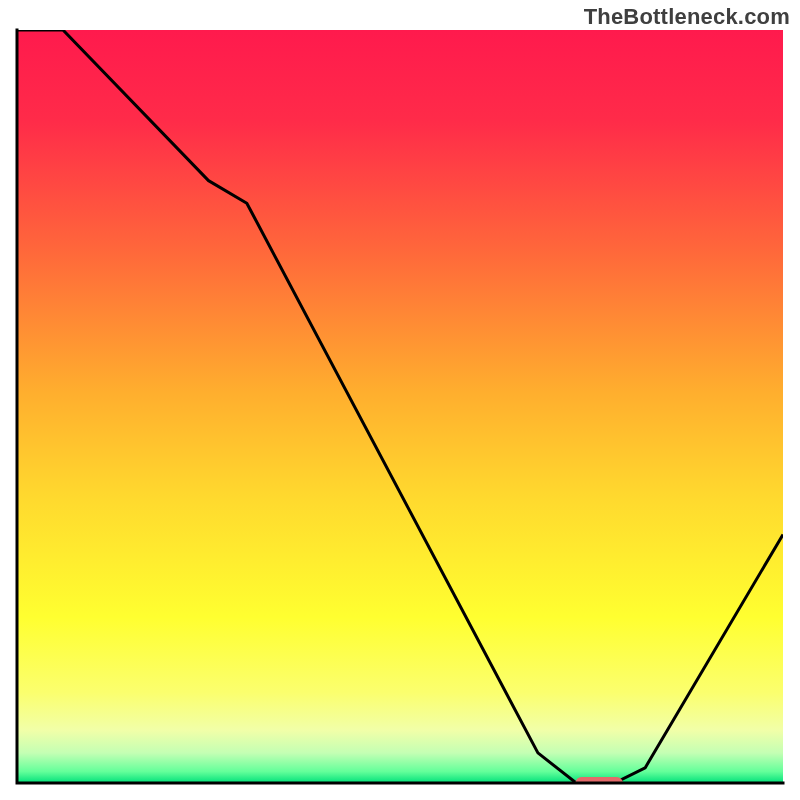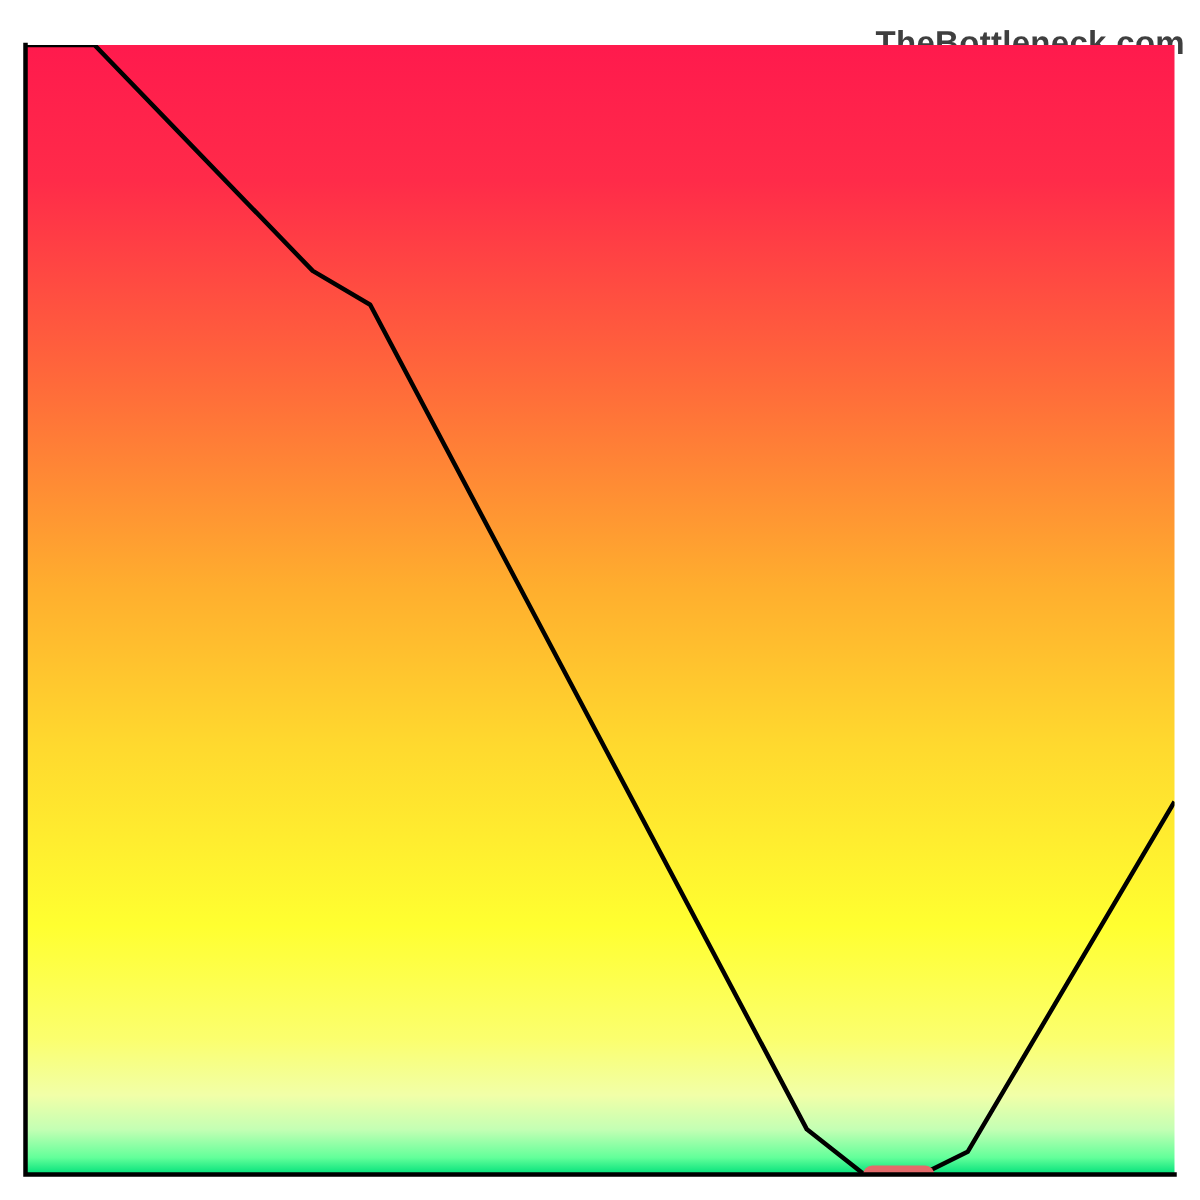--- a/index.html
+++ b/index.html
@@ -10,21 +10,21 @@
     background: #ffffff;
     font-family: Arial, Helvetica, sans-serif;
   }
   .container {
     position: relative;
     width: 800px;
     height: 800px;
   }
   .watermark {
     position: absolute;
-    top: 16px;
+    top: 4px;
     right: 10px;
     font-size: 22px;
     font-weight: 600;
     color: #3f3f3f;
     letter-spacing: 0.2px;
   }
   svg {
     position: absolute;
     top: 0;
     left: 0;

